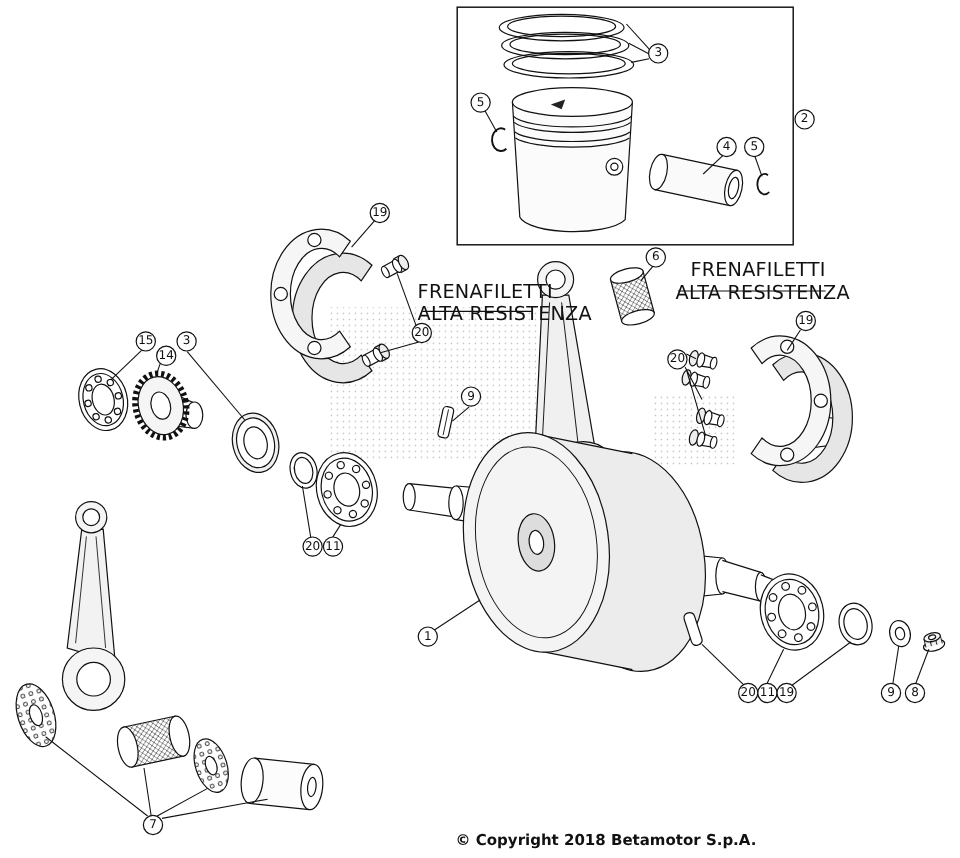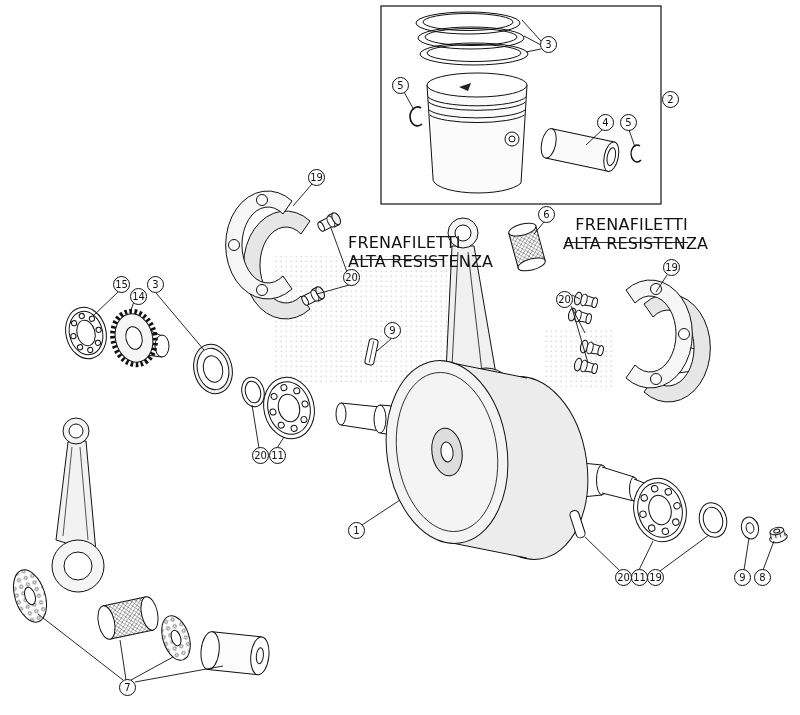--- a/index.html
+++ b/index.html
@@ -362,14 +362,15 @@
 <div class="callout" style="left:252px; top:447px">20</div>
 <div class="callout" style="left:269px; top:447px">11</div>
 <div class="callout" style="left:348px; top:522px">1</div>
 <div class="callout" style="left:615px; top:569px">20</div>
 <div class="callout" style="left:631px; top:569px">11</div>
 <div class="callout" style="left:647px; top:569px">19</div>
 <div class="callout" style="left:734px; top:569px">9</div>
 <div class="callout" style="left:754px; top:569px">8</div>
 <div class="callout" style="left:119px; top:679px">7</div>
 
+<div class="copyright">© Copyright 2018 Betamotor S.p.A.</div>
 
 </div>
 
 </body></html>

